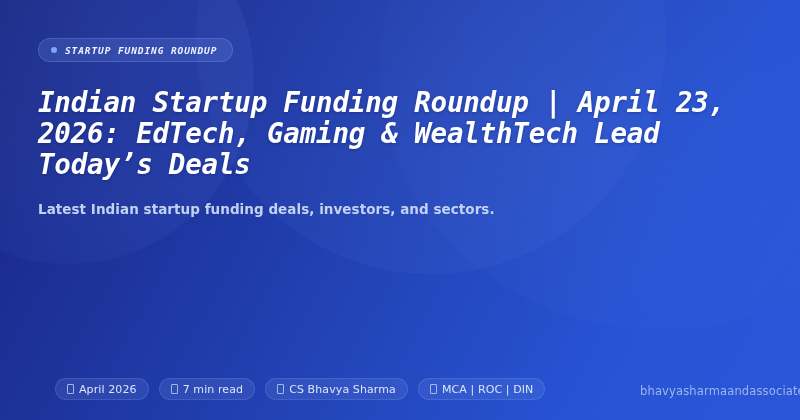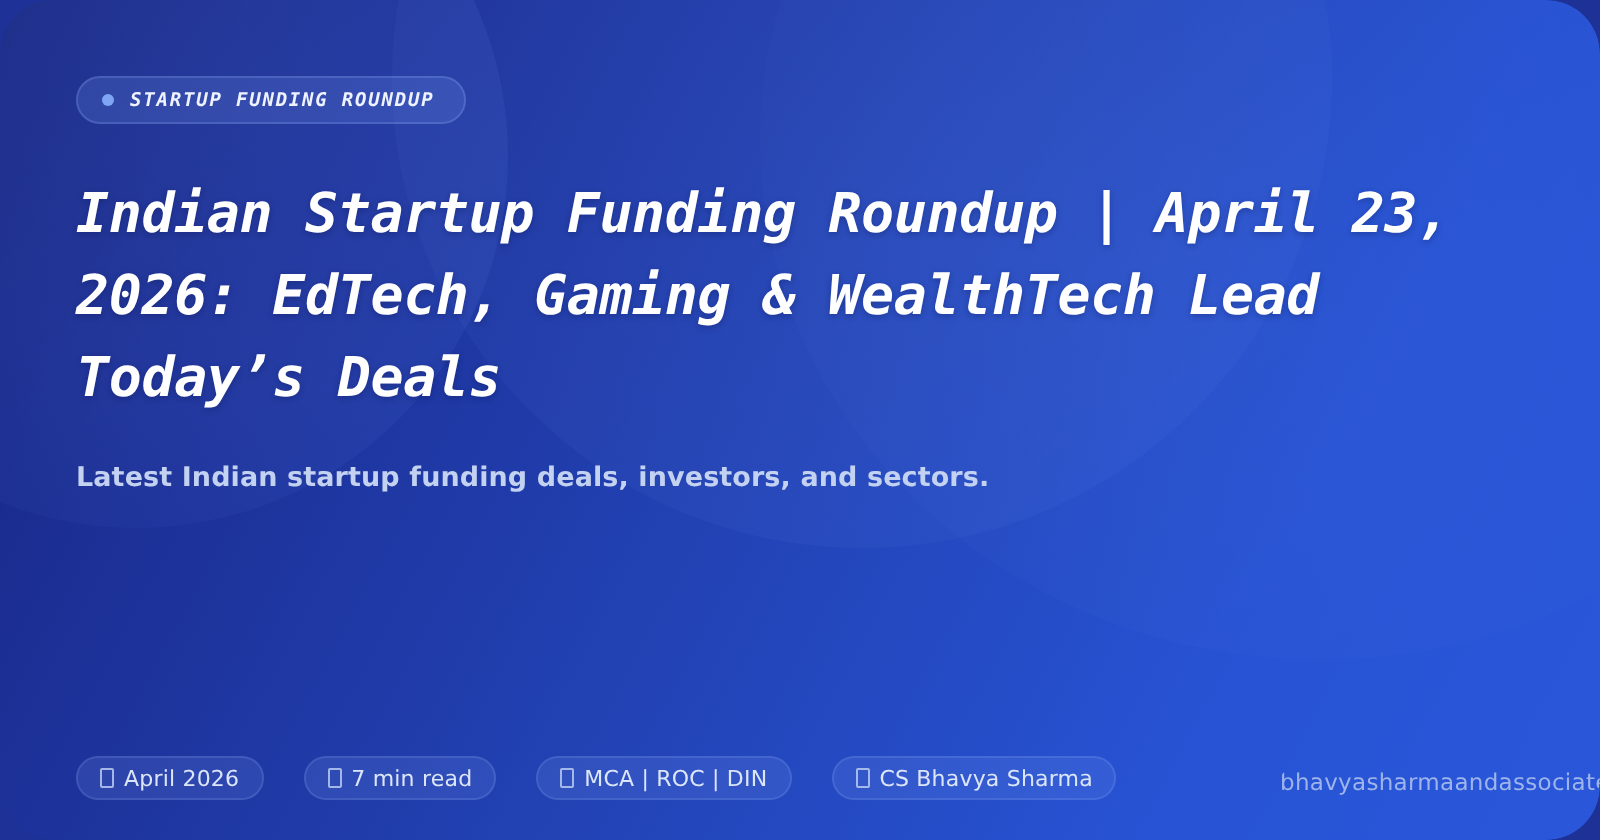--- a/index.html
+++ b/index.html
@@ -1,15 +1,15 @@
 <!DOCTYPE html>
 <html><head>
 <meta charset="utf-8">
 <style>
-  * { margin:0; padding:0; box-sizing:border-box;border-radius:27px; }
+  * { margin:0; padding:0; box-sizing:border-box; }
 
   html, body {
     width:800px;
     height:420px;
     overflow:hidden;
   }
 
   body {
     font-family:"Liberation Sans", sans-serif;
     background:#1e3196;
@@ -112,46 +112,46 @@
     white-space:nowrap;
   }
 
   
   .title {
     margin-top:25px;
     font-family:"DejaVu Sans Mono", monospace;
     font-style:italic;
     font-weight:bold;
     font-size:27.5px;
-    line-height:41px;
+    line-height:31px;
     letter-spacing:-0.2px;
     color:#ffffff;
     max-width:716px;
     text-shadow:0 1px 3px rgba(8,18,70,0.30);
   }
 
   
   .subtitle {
     margin-top:20px;
     font-family:"DejaVu Sans", sans-serif;
     font-size:13.5px;
     line-height:18px;
     color:#c4d2f2;
     letter-spacing:0.05px;
     font-weight:bold;
   }
 
   
   .meta-row {
     position:absolute;
-    left:38px;
+    left:55px;
     bottom:20px;
     display:flex;
     align-items:center;
-    gap:20px;
+    gap:10px;
   }
   .chip {
     display:inline-flex;
     align-items:center;
     gap:5px;
     height:22px;
     padding:0 11px;
     border-radius:11px;
     background:rgba(125,160,245,0.165);
     border:1px solid rgba(160,190,255,0.16);
@@ -221,25 +221,25 @@
       <span class="chip-text">April 2026</span>
     </div>
 
     <div class="chip">
       <span class="chip-icon"></span>
       <span class="chip-text">7 min read</span>
     </div>
 
     <div class="chip">
       <span class="chip-icon"></span>
+      <span class="chip-text">CS Bhavya Sharma</span>
+    </div>
+
+    <div class="chip">
+      <span class="chip-icon"></span>
       <span class="chip-text">MCA | ROC | DIN</span>
     </div>
 
-    <div class="chip">
-      <span class="chip-icon"></span>
-      <span class="chip-text">CS Bhavya Sharma</span>
-    </div>
-
   </div>
 
   <div class="watermark">bhavyasharmaandassociates</div>
 
 </div>
 
 </body></html>

